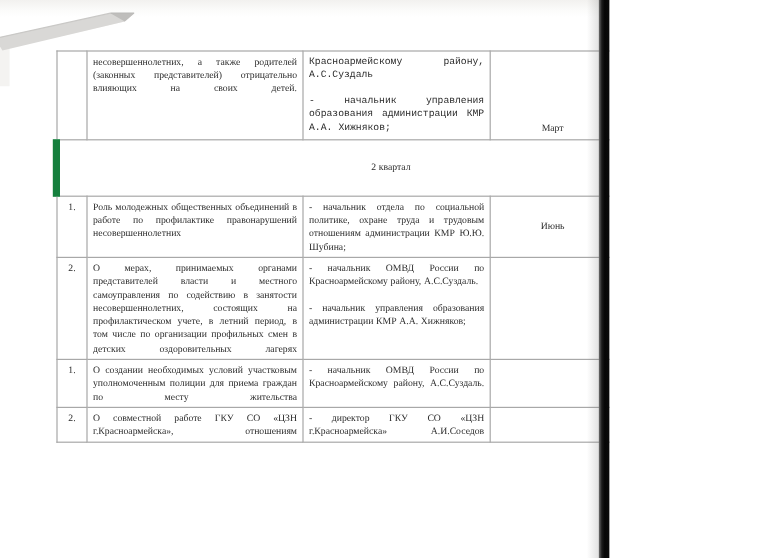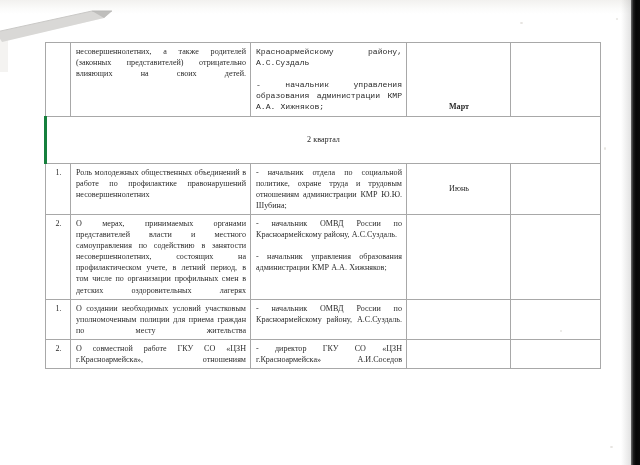--- a/index.html
+++ b/index.html
@@ -2,21 +2,21 @@
 <html><head>
 <meta charset="utf-8">
 <style>
   html, body {
     margin: 0;
     padding: 0;
     background: #ffffff;
   }
   #page {
     position: relative;
-    width: 640px;
+    width: 508px;
     height: 465px;
     overflow: hidden;
     background: #ffffff;
     font-family: "Liberation Serif", "DejaVu Serif", serif;
   }
 
   
   .scan-top-haze {
     position: absolute;
     left: 0; top: 0;
@@ -81,35 +81,34 @@
     text-align: center;
     text-align-last: center;
     vertical-align: top;
     padding-top: 3px;
   }
   td.when {
     text-align: center;
     text-align-last: center;
     vertical-align: bottom;
     padding-bottom: 3px;
-    font-weight: bold;
   }
   td.when-mid {
     text-align: center;
     text-align-last: center;
     vertical-align: middle;
     font-family: Liberation Serif, serif;
   }
   td.blank { }
   td.quarter {
     text-align: right;
     text-align-last: center;
     vertical-align: middle;
     height: 30px;
-    border-left: 3px solid #15803d;
+    border-left: 6px solid #15803d;
     border-right: 1px solid #a8a8a8;
     padding: 8px 4px;
   }
   .last-line {
     text-align-last: left;
   }
 </style>
 </head>
 <body>
 

